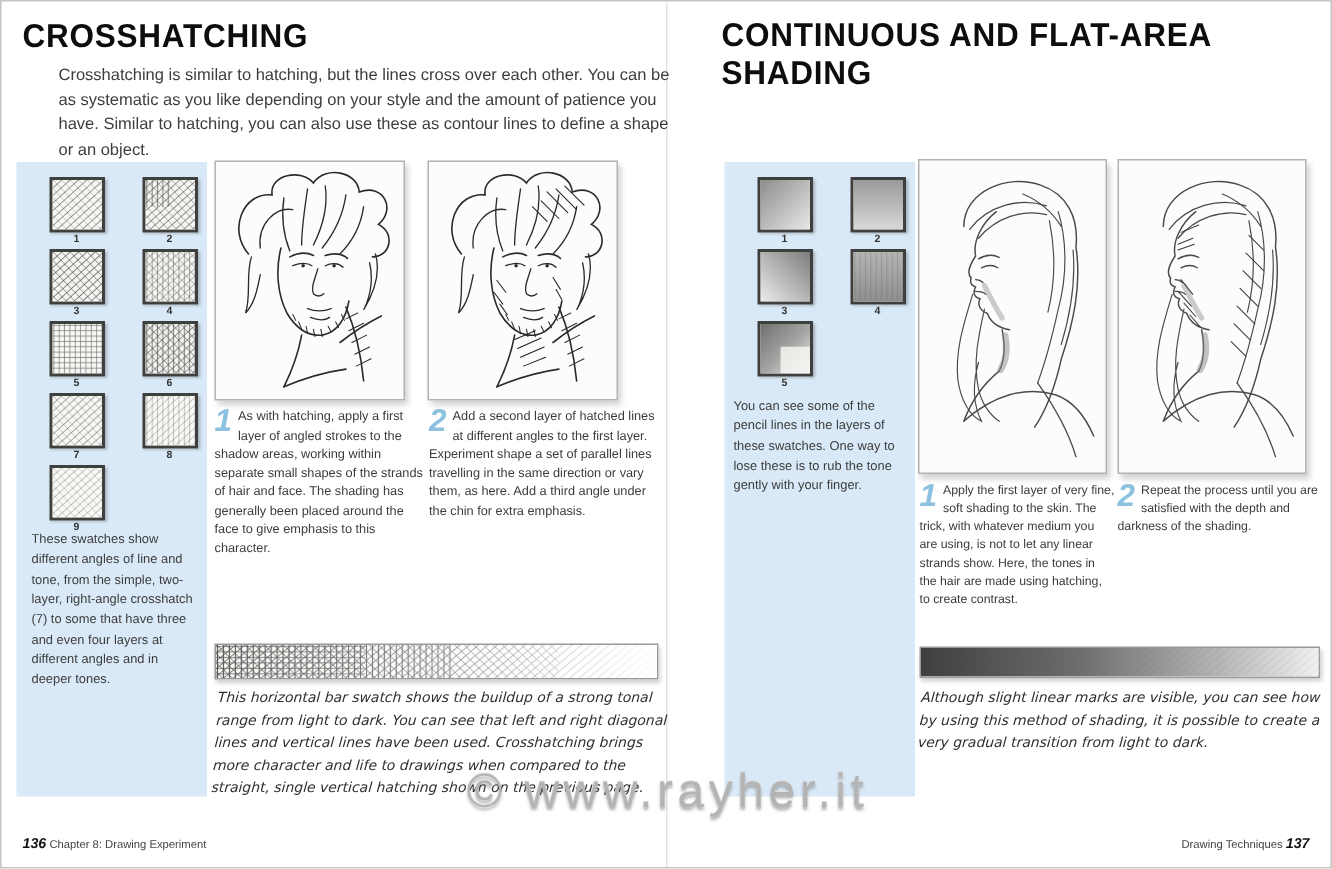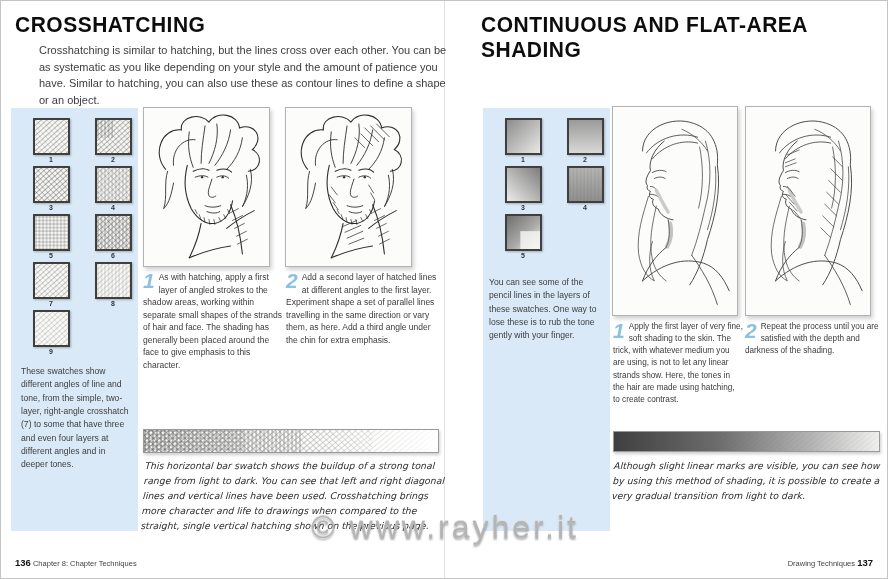--- a/index.html
+++ b/index.html
@@ -22,21 +22,21 @@
   .blue-panel { position:absolute; background:#d9e9f7; top:107px; width:127px; height:423px; }
   .swatch-grid { display:grid; grid-template-columns:52px 52px; column-gap:10px; row-gap:3px; padding:10px 0 0 14px; }
   .swatch-cell { width:52px; text-align:center; }
   .swatch-box {
     width:37px; height:37px; margin:0 auto; border:2px solid #3f3f3f; background:#f7f7f4;
     box-shadow:1px 1px 2px rgba(0,0,0,.25);
   }
   .swatch-box svg { display:block; width:100%; height:100%; }
   .swatch-num { font-size:7px; font-weight:bold; color:#333; margin-top:1px; }
   .panel-note {
-    position:absolute; font-size:8.6px; line-height:1.55; color:#3d3d3d;margin-top:12px;
+    position:absolute; font-size:8.6px; line-height:1.55; color:#3d3d3d;
   }
 
   .portrait {
     position:absolute; background:#fcfcfa; border:1px solid #b2b2b2;
     box-shadow:2px 3px 4px rgba(0,0,0,.18);
   }
   .portrait svg { display:block; width:100%; height:100%; }
 
   .step { position:absolute; font-size:8.5px; line-height:1.48; color:#3b3b3b; }
   .step-num {
@@ -46,21 +46,21 @@
 
   .bar-swatch { position:absolute; border:1px solid #9a9a9a; box-shadow:1px 2px 3px rgba(0,0,0,.2); }
   .bar-swatch svg { display:block; width:100%; height:100%; }
 
   .hand-caption {
     position:absolute; font-family:"DejaVu Sans", sans-serif; font-style:italic;
     font-size:9.3px; line-height:1.6; color:#2e2e2e; transform:skewX(-4deg);
   }
 
   .footer { position:absolute; top:556px; font-size:7.5px; color:#444; }
-  .folio { font-weight:900; font-size:9.5px; color:#111; }
+  .folio { font-weight:900; font-style:italic; font-size:9.5px; color:#111; }
 
   .watermark {
     position:absolute; left:0; top:508px; width:888px; text-align:center;
     font-size:32px; letter-spacing:3px; color:#b4b4b4; font-weight:500;
     text-shadow:0 -1px 0 #dedede, 0 2px 2px rgba(110,110,110,.55);
     z-index:9; pointer-events:none;
   }
   .defs-holder { position:absolute; width:0; height:0; overflow:hidden; }
 </style>
 </head>
@@ -288,21 +288,21 @@
       <rect width="230" height="24" fill="url(#pB)"></rect>
       <rect width="160" height="24" fill="url(#pV)"></rect>
       <rect width="100" height="24" fill="url(#pH)" opacity="0.7"></rect>
       <rect width="296" height="24" fill="url(#fadeR)"></rect>
     </svg>
   </div>
   <p class="hand-caption" style="left:142px; top:458px; width:302px;">This horizontal bar swatch shows the buildup of a strong tonal range from light to dark. You can see that left and right diagonal lines and vertical lines have been used. Crosshatching brings more character and life to drawings when compared to the straight, single vertical hatching shown on the previous page.</p>
 
   <div class="footer" style="left:14px;">
     <span class="folio">136</span>
-    <span>Chapter 8: Chapter Techniques</span>
+    <span>Chapter 8: Drawing Experiment</span>
   </div>
 
   <h1 class="page-title" style="left:480px; top:12px;">CONTINUOUS AND FLAT-AREA SHADING</h1>
 
   <div class="blue-panel" style="left:482px;">
     <div class="swatch-grid">
       <div class="swatch-cell">
         <div class="swatch-box">
             <svg viewBox="0 0 37 37">
               <rect width="37" height="37" fill="url(#g1)"></rect>

